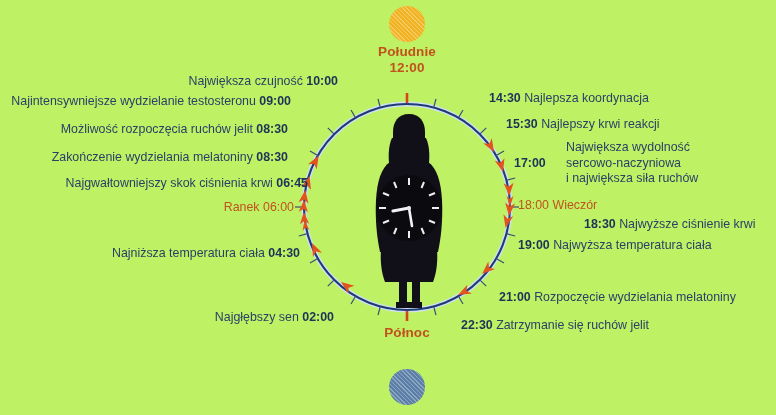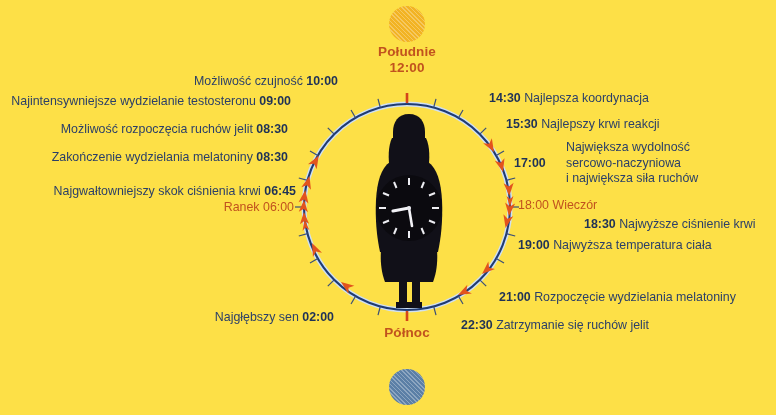--- a/index.html
+++ b/index.html
@@ -4,21 +4,21 @@
 <style>
   html, body {
     margin: 0;
     padding: 0;
     background: #ffffff;
   }
   #diagram {
     position: relative;
     width: 776px;
     height: 415px;
-    background: #fde047;
+    background: #bef264;
     font-family: "Liberation Sans", sans-serif;
     overflow: hidden;
   }
 
   
   #circle-svg {
     position: absolute;
     left: 0;
     top: 0;
     width: 776px;
@@ -247,49 +247,53 @@
       </g>
       <g stroke="#f2f2f6" stroke-linecap="round">
         <line x1="41" y1="96" x2="25" y2="99" stroke-width="3.2"></line>
         <line x1="41" y1="96" x2="44" y2="114" stroke-width="2.6"></line>
       </g>
       <circle cx="41" cy="96" r="2" fill="#e8e8ee"></circle>
     </g>
   </svg>
 
   <div class="label left" style="left:0; top:74px; width:338px;">
-    <span class="desc">Możliwość czujność</span>
+    <span class="desc">Największa czujność</span>
     <b>10:00</b>
   </div>
 
   <div class="label left" style="left:0; top:94px; width:291px;">
     <span class="desc">Najintensywniejsze wydzielanie testosteronu</span>
     <b>09:00</b>
   </div>
 
   <div class="label left" style="left:0; top:122px; width:288px;">
     <span class="desc">Możliwość rozpoczęcia ruchów jelit</span>
     <b>08:30</b>
   </div>
 
   <div class="label left" style="left:0; top:150px; width:288px;">
     <span class="desc">Zakończenie wydzielania melatoniny</span>
     <b>08:30</b>
   </div>
 
-  <div class="label left" style="left:4px; top:176px; width:292px;margin-top:8px;">
+  <div class="label left" style="left:16px; top:176px; width:292px;">
     <span class="desc">Najgwałtowniejszy skok ciśnienia krwi</span>
     <b>06:45</b>
   </div>
 
   <div class="label left accent" style="left:0; top:200px; width:294px;">
     <span>Ranek</span>
     <b>06:00</b>
   </div>
 
+  <div class="label left" style="left:0; top:246px; width:300px;">
+    <span class="desc">Najniższa temperatura ciała</span>
+    <b>04:30</b>
+  </div>
 
   <div class="label left" style="left:0; top:310px; width:334px;">
     <span class="desc">Najgłębszy sen</span>
     <b>02:00</b>
   </div>
 
   <div class="label right" style="left:489px; top:91px;">
     <b>14:30</b>
     <span class="desc">Najlepsza koordynacja</span>
   </div>

